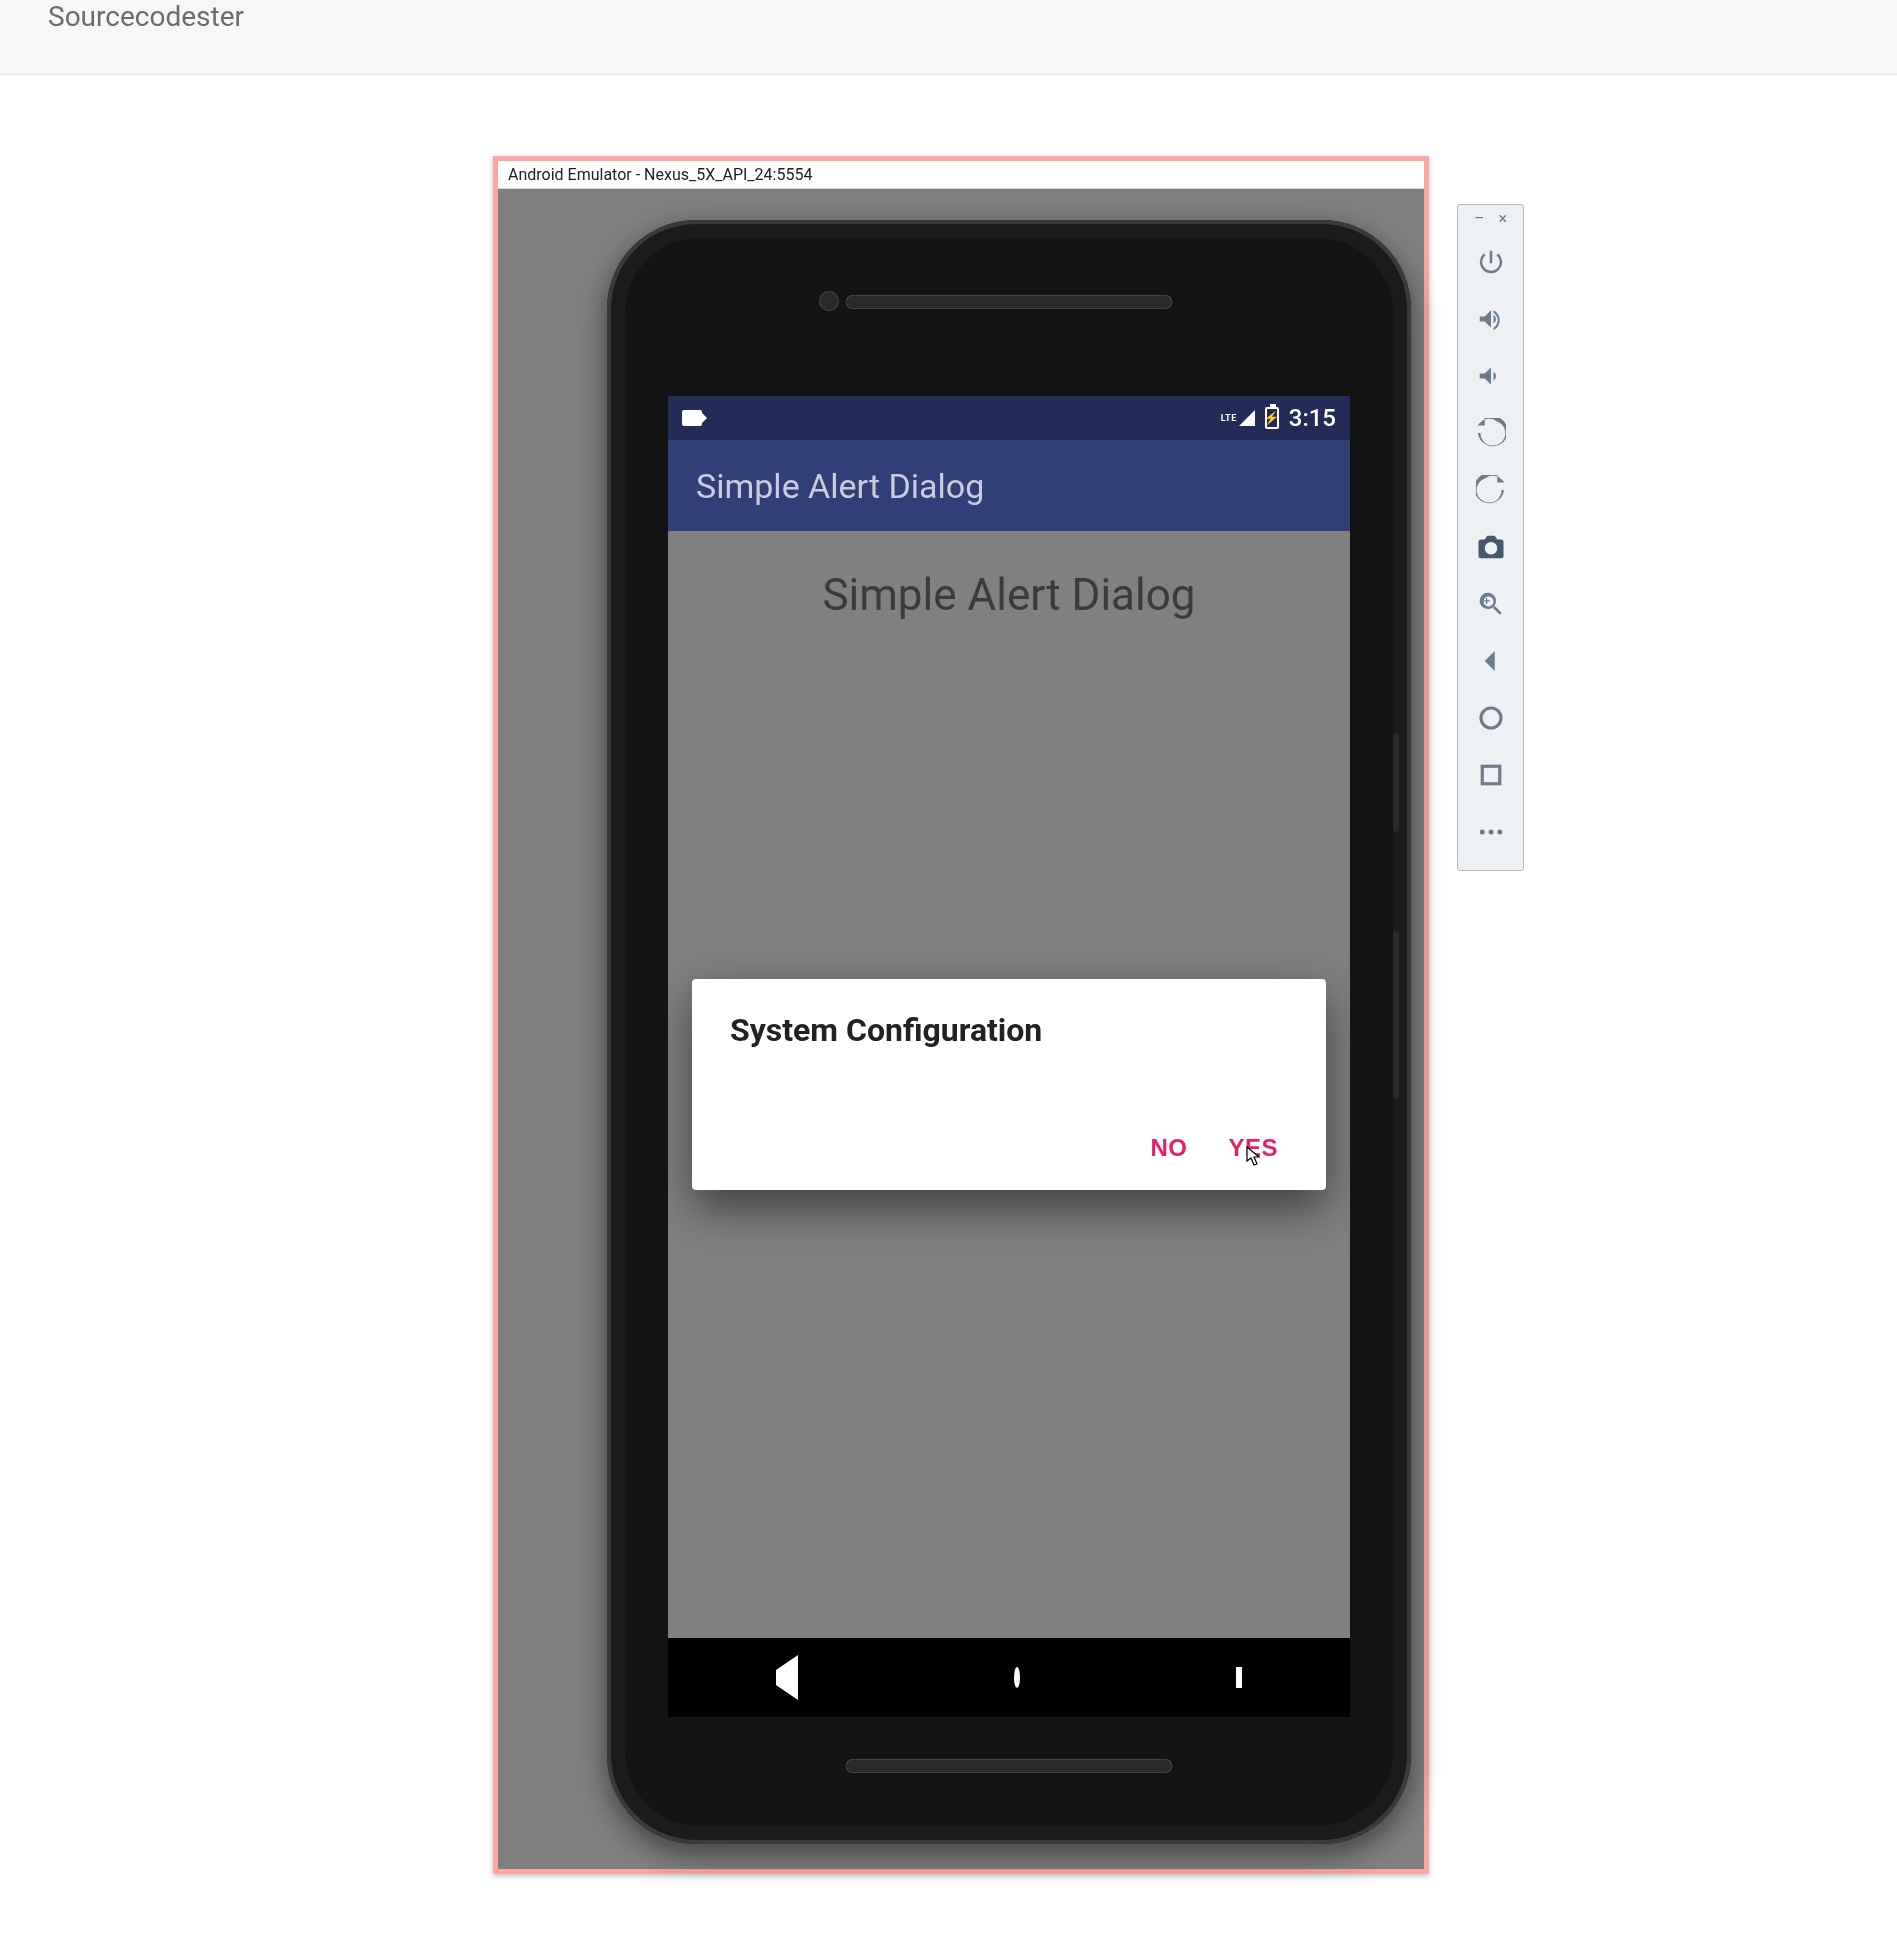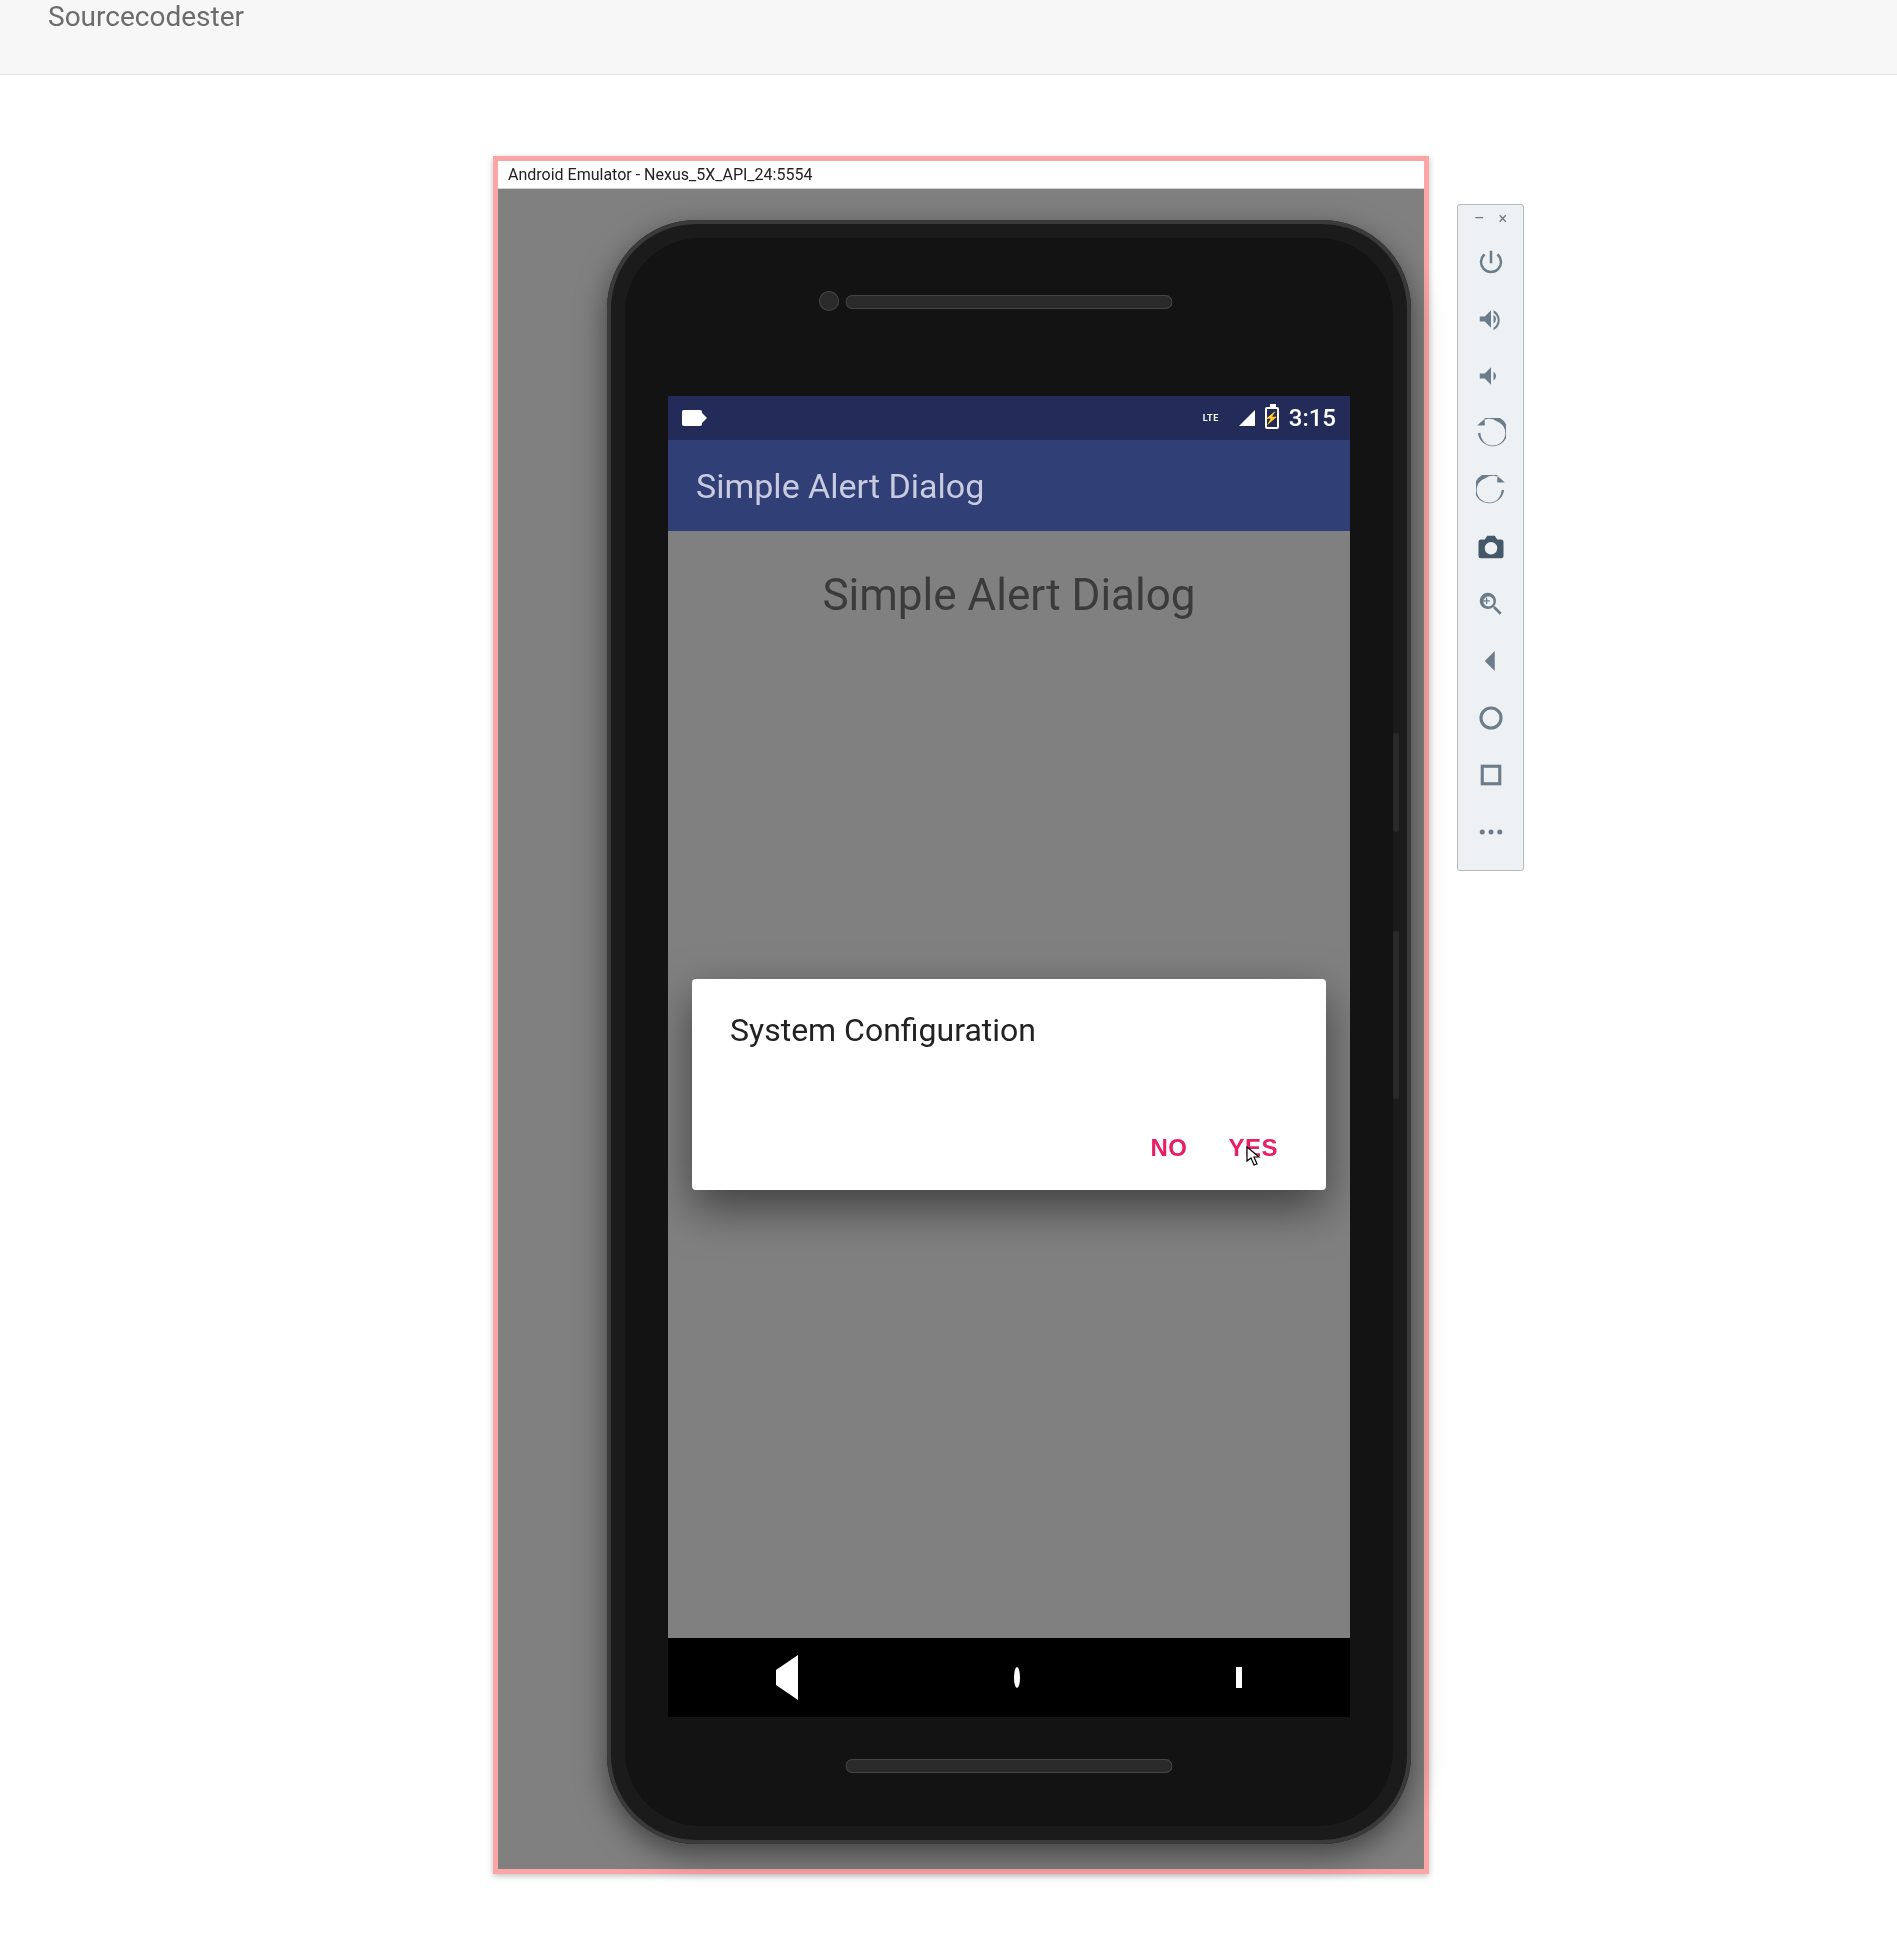--- a/index.html
+++ b/index.html
@@ -101,21 +101,21 @@
     display:flex;
     align-items:center;
     justify-content:space-between;
     padding:0 14px;
     color:#fff;
     font-size:20px;
   }
   .sb-left, .sb-right{display:flex;align-items:center;gap:10px;}
   .sd-icon{width:20px;height:16px;background:#fff;border-radius:2px;position:relative;}
   .sd-icon::after{content:"";position:absolute;right:-5px;top:3px;border-left:5px solid #fff;border-top:5px solid transparent;border-bottom:5px solid transparent;}
-  .sig{display:flex;align-items:center;gap:20px;}
+  .sig{display:flex;align-items:center;gap:2px;}
   .lte{font-size:9px;font-weight:700;letter-spacing:0.5px;}
   .tri{width:0;height:0;border-left:16px solid transparent;border-bottom:16px solid #fff;}
   .batt{width:14px;height:22px;border:2px solid #fff;border-radius:2px;position:relative;display:flex;align-items:center;justify-content:center;}
   .batt::before{content:"";position:absolute;top:-5px;left:3px;width:6px;height:3px;background:#fff;}
   .bolt{font-size:12px;color:#232c59;font-weight:900;}
   .clock{font-size:24px;font-weight:500;}
 
   .app-bar{
     height:91px;
     background:#303f75;
@@ -140,21 +140,21 @@
     position:absolute; inset:0;
     display:flex; align-items:center; justify-content:center;
   }
   .dialog{
     width:634px;
     background:#fff;
     border-radius:4px;
     box-shadow:0 18px 46px rgba(0,0,0,.5);
     padding:32px 38px 14px;
   }
-  .dlg-title{font-size:32px;font-weight:400;color:#222;margin-bottom:14px;}
+  .dlg-title{font-size:32px;font-weight:700;color:#222;margin-bottom:14px;}
   .dlg-msg{font-size:26px;color:#333;}
   .dlg-actions{
     display:flex;justify-content:flex-end;gap:41px;
     margin-top:85px;
     padding-bottom:14px;
     padding-right:10px;
   }
   .dlg-btn{
     background:none;border:none;
     color:#e91e63;

